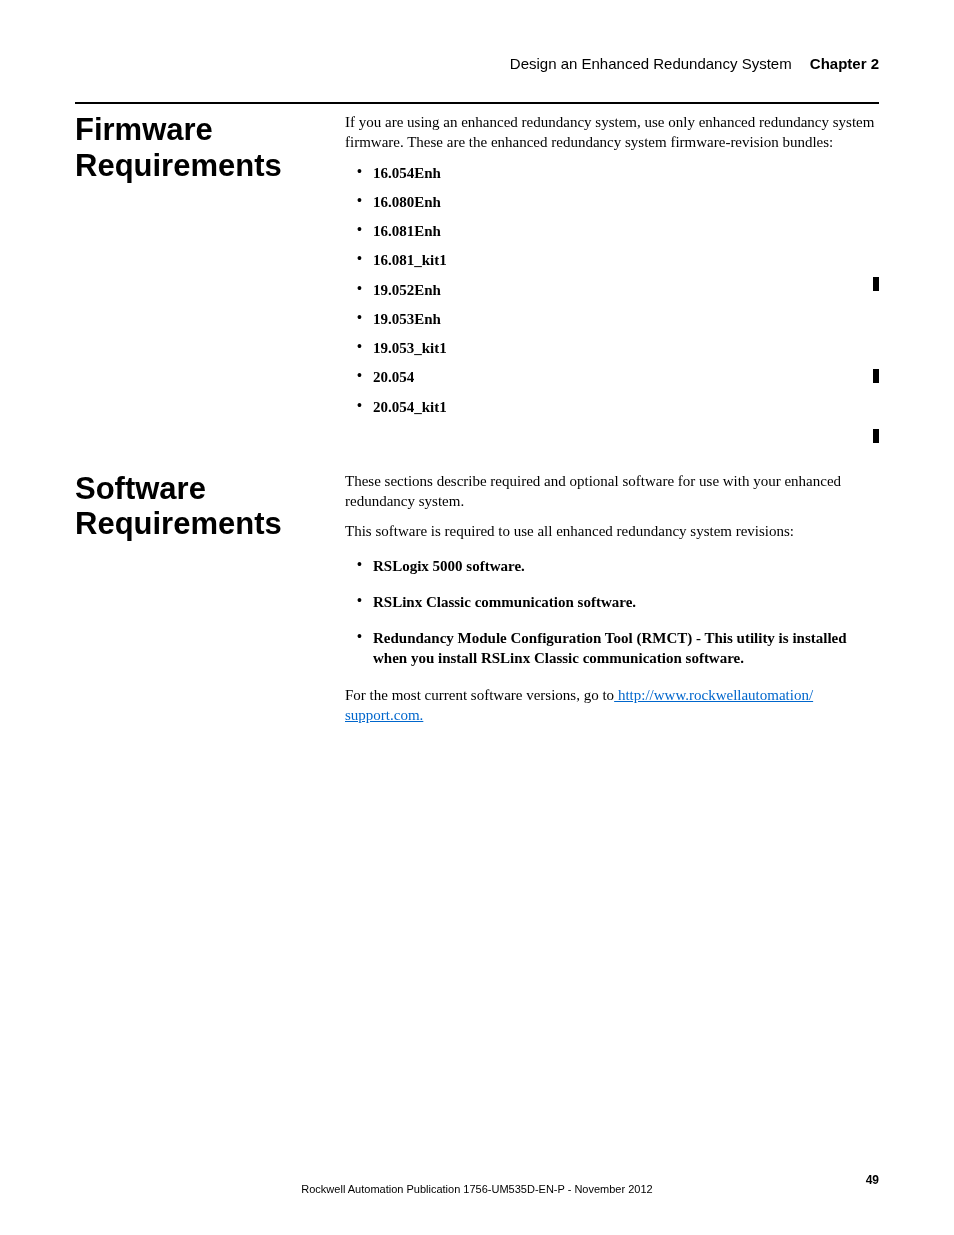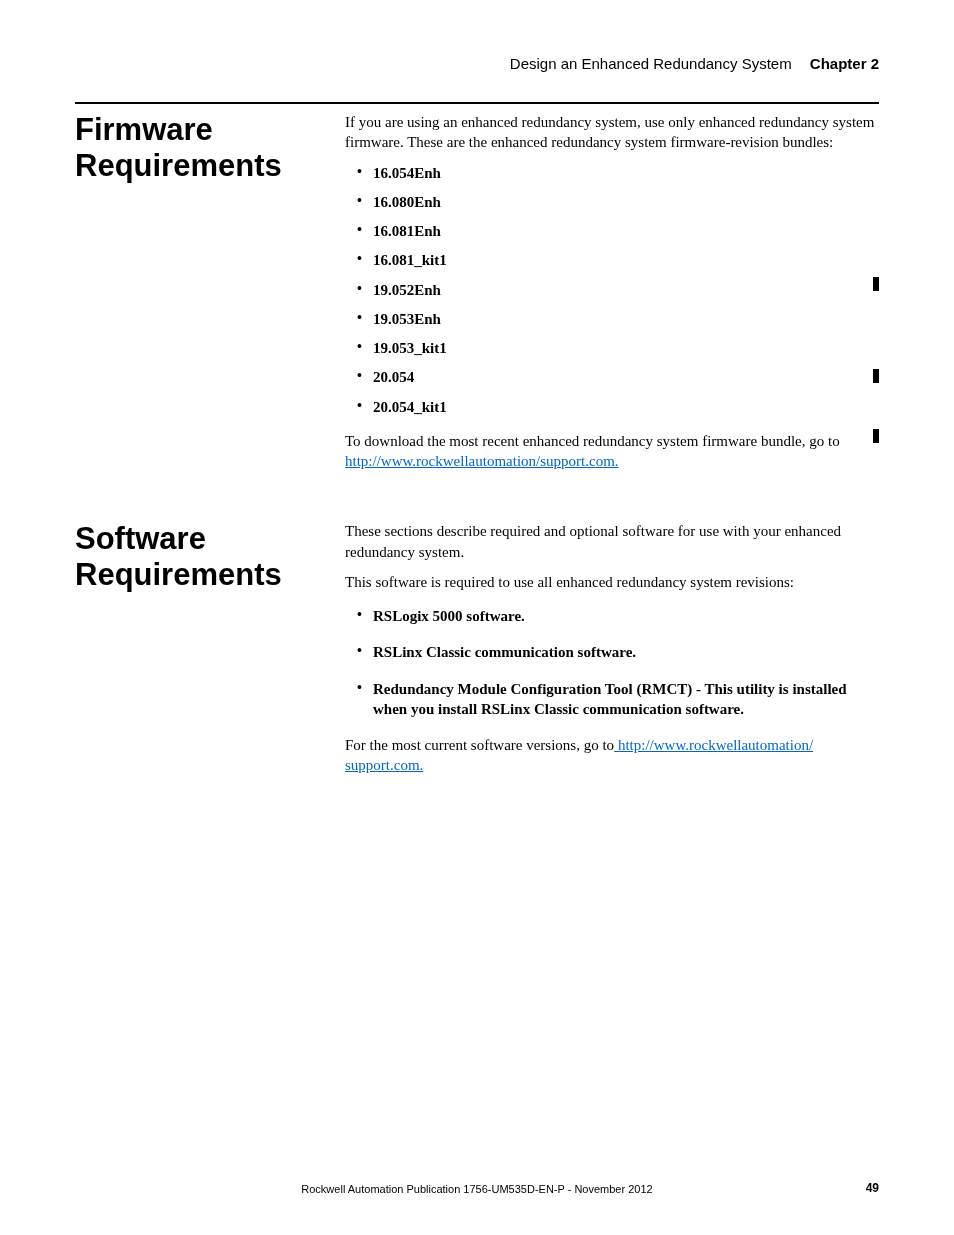--- a/index.html
+++ b/index.html
@@ -86,21 +86,21 @@
     position: absolute;
     bottom: 40px;
     left: 75px;
     right: 75px;
     text-align: center;
     font-family: Arial, Helvetica, sans-serif;
     font-size: 11px;
   }
   .page-number {
     position: absolute;
-    bottom: 40px;
+    bottom: 48px;
     right: 75px;
     font-family: Arial, Helvetica, sans-serif;
     font-weight: bold;
     font-size: 12px;
   }
 </style>
 </head>
 <body>
 
 <div class="running-head">
@@ -117,23 +117,20 @@
       <li>16.054Enh</li>
       <li>16.080Enh</li>
       <li>16.081Enh</li>
       <li>16.081_kit1</li>
       <li>19.052Enh</li>
       <li>19.053Enh</li>
       <li>19.053_kit1</li>
       <li>20.054</li>
       <li>20.054_kit1</li>
     </ul>
-    <p>
-      <span>To download the most recent enhanced redundancy system firmware bundle, go to</span><a class="link" href="#"> http://www.rockwellautomation/support.com.</a>
-    </p>
   </div>
 </div>
 
 <div class="section">
   <div class="side-heading">Software Requirements</div>
   <div class="body-col">
     <p>These sections describe required and optional software for use with your enhanced redundancy system.</p>
 
     <p>This software is required to use all enhanced redundancy system revisions:</p>
     <ul class="spaced-list" style="margin-top:14px;">

